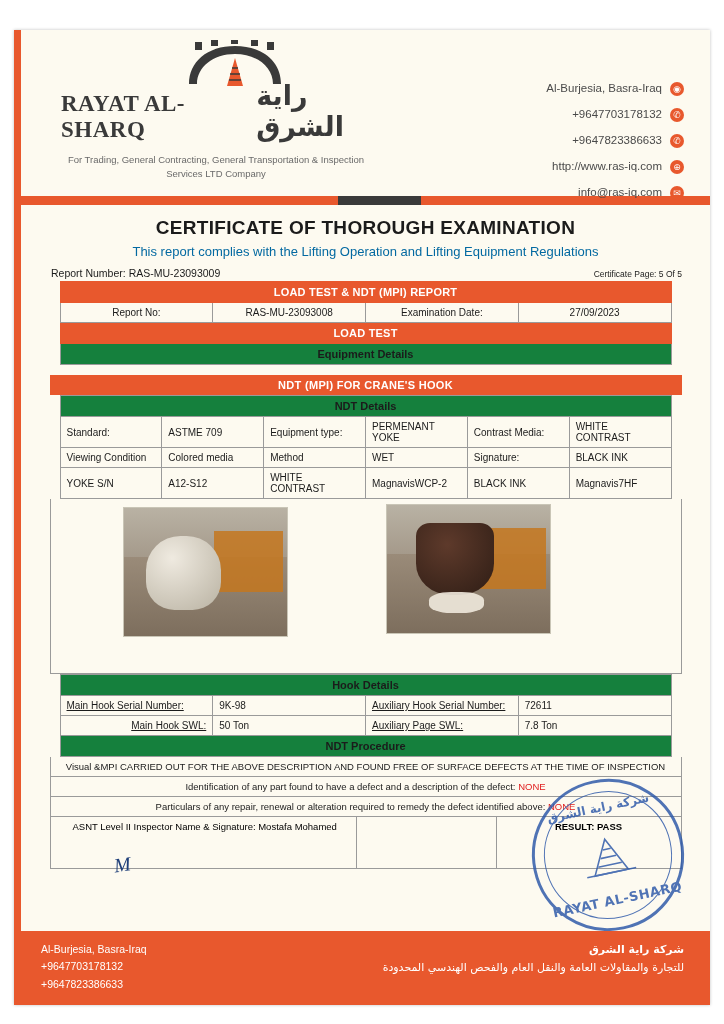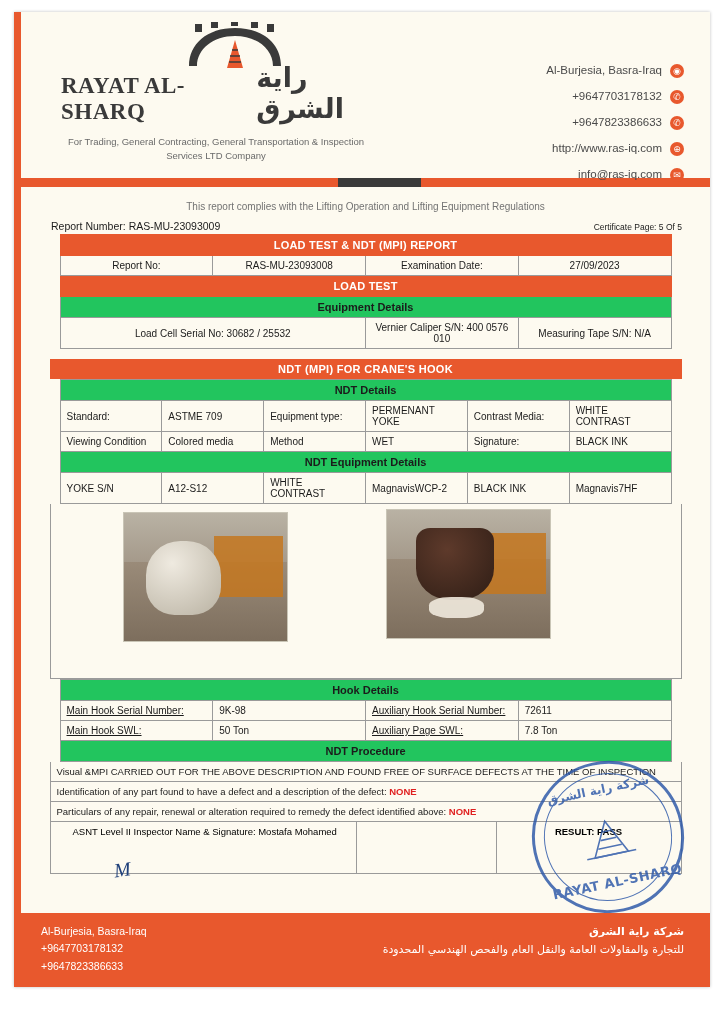--- a/index.html
+++ b/index.html
@@ -6,21 +6,21 @@
   html, body { margin:0; padding:0; }
   body {
     width: 724px; height: 1024px;
     background: #ffffff;
     font-family: "Liberation Sans", sans-serif;
     position: relative;
     overflow: hidden;
   }
   .page {
     position: absolute;
-    left: 14px; top: 12px;
+    left: 14px; top: 30px;
     width: 696px; height: 975px;
     background: #fdfaf0;
     border-left: 7px solid #e8582d;
     box-shadow: 0 0 3px rgba(0,0,0,0.25);
     overflow: hidden;
   }
   
   .header {
     position: relative;
     height: 160px;
@@ -103,23 +103,23 @@
 
   
   .title-wrap { text-align:center; margin-top: 12px; }
   .title {
     font-size: 19px;
     font-weight: bold;
     color: #1b1b1b;
     letter-spacing: 0.3px;
   }
   .subtitle {
-    font-size: 10px;
-    color: #737373;
-    margin-top: 14px;
+    font-size: 13px;
+    color: #0369a1;
+    margin-top: 5px;
   }
   .report-line {
     display:flex;
     justify-content: space-between;
     align-items: flex-end;
     padding: 8px 28px 2px 30px;
   }
   .report-no { font-size: 10.5px; color:#1b1b1b; }
   .cert-page { font-size: 8.5px; color:#1b1b1b; }
 
@@ -141,21 +141,21 @@
   .bandhead td {
     background: #e8582d;
     color: #fff;
     text-align: center;
     font-weight: bold;
     font-size: 11px;
     border-color: #e8582d;
     letter-spacing: 0.2px;
   }
   .greyhead td {
-    background: #22c55e;
+    background: #15803d;
     text-align: center;
     font-weight: bold;
     font-size: 11px;
   }
   .ctr { text-align: center; }
   .u { text-decoration: underline; }
   .band-solo {
     width: 632px;
     margin: 10px auto 0 auto;
     background: #e8582d;
@@ -194,22 +194,23 @@
   
   .proc-row {
     width: 632px;
     margin: 0 auto;
     border: 1px solid #9a9a9a;
     border-top: none;
     font-size: 9.5px;
     padding: 4px 6px;
     color: #1b1b1b;
     min-height: 19px;
-  }
-  .red { color:#e02020; font-weight: bold; margin-top: 26px; }
+    text-align: center;
+  }
+  .red { color:#e02020; font-weight: normal; margin-top: 26px; }
   .sig-row {
     width: 632px;
     margin: 0 auto;
     border: 1px solid #9a9a9a;
     border-top: none;
     display: flex;
     height: 52px;
     font-size: 9.5px;
   }
   .sig-left { flex: 0 0 306px; padding: 4px 6px; border-right: 1px solid #9a9a9a; }
@@ -337,20 +338,21 @@
     </div>
   </div>
 
   <div class="divider">
     <div class="d1"></div>
       <div class="d2"></div>
       <div class="d3"></div>
   </div>
 
   <div class="title-wrap">
+    <div class="title">CERTIFICATE OF THOROUGH EXAMINATION</div>
     <div class="subtitle">This report complies with the Lifting Operation and Lifting Equipment Regulations</div>
   </div>
 
   <div class="report-line">
     <div class="report-no">
       <span>Report Number:</span>
       <span>RAS-MU-23093009</span>
     </div>
     <div class="cert-page">Certificate Page: 5 Of 5</div>
   </div>
@@ -364,25 +366,20 @@
       <td class="ctr" style="width:130px">Report No:</td>
       <td class="ctr" style="width:186px">RAS-MU-23093008</td>
       <td class="ctr" style="width:170px">Examination Date:</td>
       <td class="ctr">27/09/2023</td>
     </tr>
     <tr class="bandhead">
       <td colspan="4">LOAD TEST</td>
     </tr>
     <tr class="greyhead">
       <td colspan="4">Equipment Details</td>
-    </tr>
-    <tr>
-      <td colspan="2" class="ctr">Load Cell Serial No: 30682 / 25532</td>
-      <td class="ctr">Vernier Caliper S/N: 400 0576 010</td>
-      <td class="ctr">Measuring Tape S/N: N/A</td>
     </tr>
   </tbody>
     </table>
 
   <div class="band-solo">NDT (MPI) FOR CRANE'S HOOK</div>
 
   <table class="tbl">
     <tbody>
         <tr class="greyhead">
       <td colspan="6">NDT Details</td>
@@ -396,23 +393,20 @@
       <td>WHITE CONTRAST</td>
     </tr>
     <tr>
       <td>Viewing Condition</td>
       <td>Colored media</td>
       <td>Method</td>
       <td>WET</td>
       <td>Signature:</td>
       <td>BLACK INK</td>
     </tr>
-    <tr class="greyhead">
-      <td colspan="6">NDT Equipment Details</td>
-    </tr>
     <tr>
       <td>YOKE S/N</td>
       <td>A12-S12</td>
       <td>WHITE CONTRAST</td>
       <td>MagnavisWCP-2</td>
       <td>BLACK INK</td>
       <td>Magnavis7HF</td>
     </tr>
   </tbody>
     </table>
@@ -438,21 +432,21 @@
         <tr class="greyhead">
       <td colspan="4">Hook Details</td>
     </tr>
     <tr>
       <td class="u" style="width:148px">Main Hook Serial Number:</td>
       <td style="width:168px">9K-98</td>
       <td class="u" style="width:170px">Auxiliary Hook Serial Number:</td>
       <td>72611</td>
     </tr>
     <tr>
-      <td class="u" style="">Main Hook SWL:</td>
+      <td class="u" style="text-align:right">Main Hook SWL:</td>
       <td>50 Ton</td>
       <td class="u">Auxiliary Page SWL:</td>
       <td>7.8 Ton</td>
     </tr>
     <tr class="greyhead">
       <td colspan="4">NDT Procedure</td>
     </tr>
   </tbody>
     </table>
 

